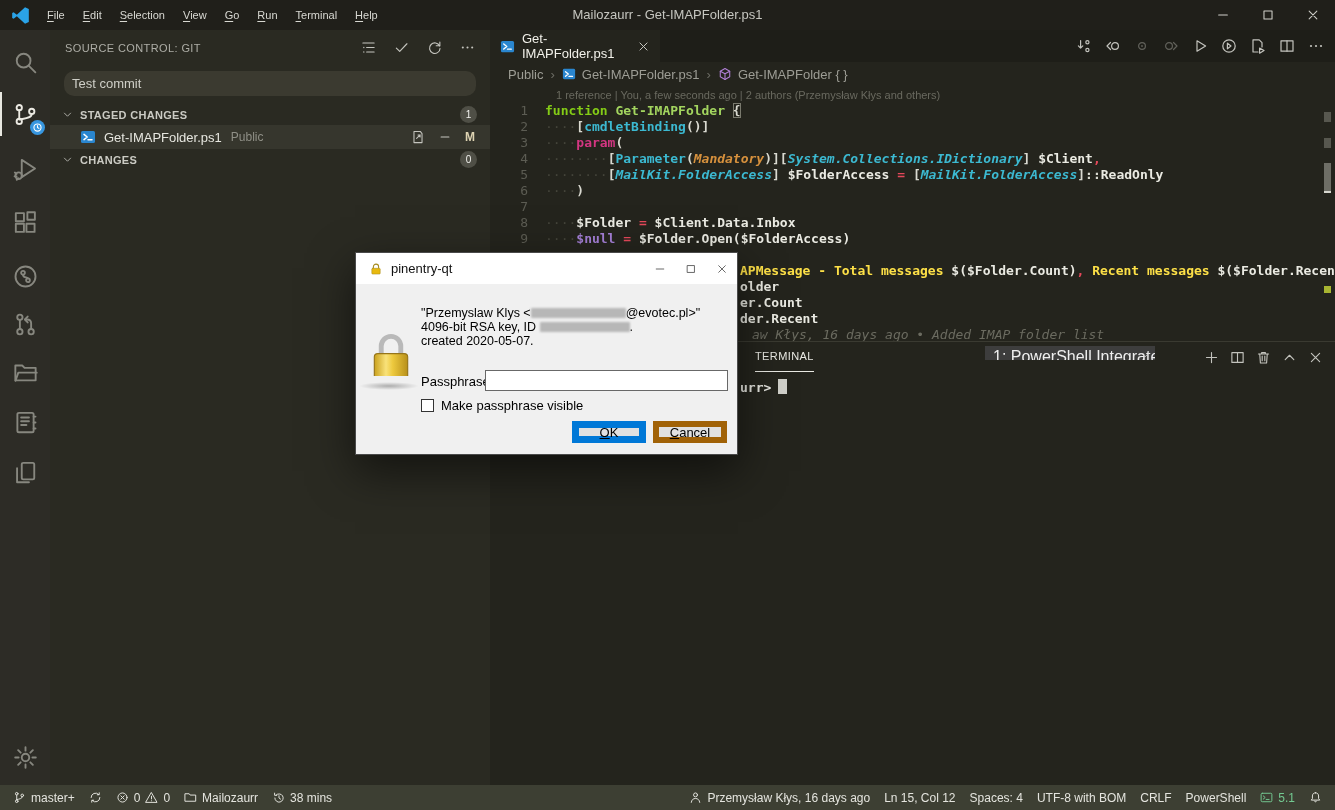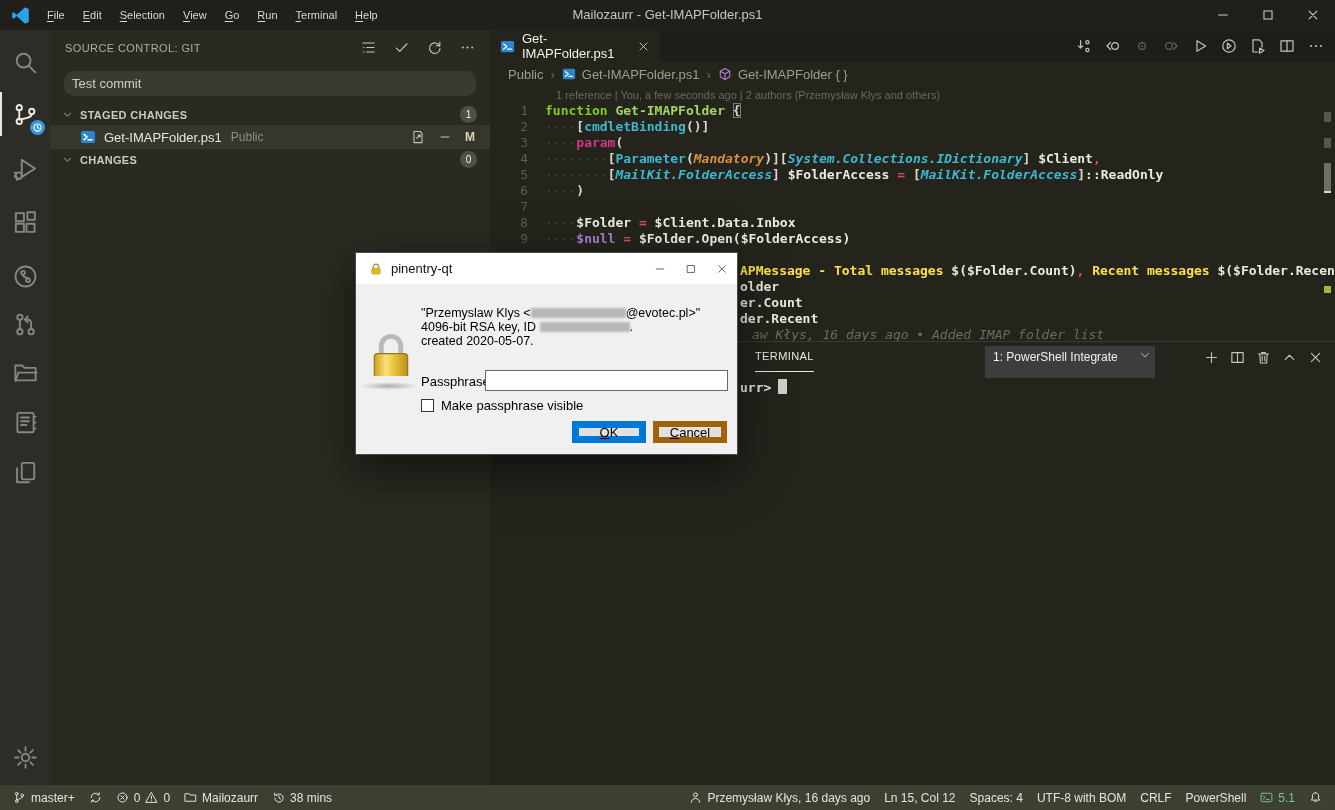--- a/index.html
+++ b/index.html
@@ -83,22 +83,22 @@
   .tk-st{color:#fde047}
   .tk-nu{color:#a47fd6}
   .tk-dm{color:#6b6b60;font-style:italic;font-weight:400}
   .tk-br{color:#d9d9d0;outline:1px solid #7a7a6e;outline-offset:-1px}
   .mark{position:absolute;right:4px;width:7px}
 
   
   #panel{position:absolute;left:490px;top:341px;right:0;bottom:25px;background:#24241d;border-top:1px solid #3a3a31}
   #terminalTab{position:absolute;left:265px;top:0;line-height:29px;font-size:11px;letter-spacing:.4px;
                color:#e9e9e3;border-bottom:1px solid #e9e9e3;height:30px}
-  #shellSelector{position:absolute;left:495px;top:4px;width:170px;height:32px;background:#3d3d3d;color:#efefef;
-                 font-size:12px;line-height:22px;padding:0 20px 0 8px;white-space:nowrap;overflow:hidden}
+  #shellSelector{position:absolute;left:495px;top:4px;width:170px;height:14px;background:#3d3d3d;color:#efefef;
+                 font-size:16px;line-height:22px;padding:0 20px 0 8px;white-space:nowrap;overflow:hidden}
   #shellSelector .dd-chev{position:absolute;right:4px;top:3px;color:#cfcfcf}
   #panelActions{position:absolute;right:12px;top:0;height:30px;display:flex;gap:11px;align-items:center;color:#c3c3bd}
   #prompt{position:absolute;left:250px;top:37px;font-family:"DejaVu Sans Mono",monospace;font-size:13px;
           font-weight:600;color:#e9e9e3}
   #cursor{display:inline-block;width:9px;height:15px;background:#cfcfc9;vertical-align:-2px;margin-left:7px}
 
   
   #statusbar{position:absolute;left:0;right:0;bottom:0;height:25px;background:#3d3f33;display:flex;
              align-items:center;font-size:12px;color:#e4e4de;padding:0 6px;z-index:3}
   .sb-item{display:flex;align-items:center;gap:5px;padding:0 7px;height:25px;white-space:nowrap}

